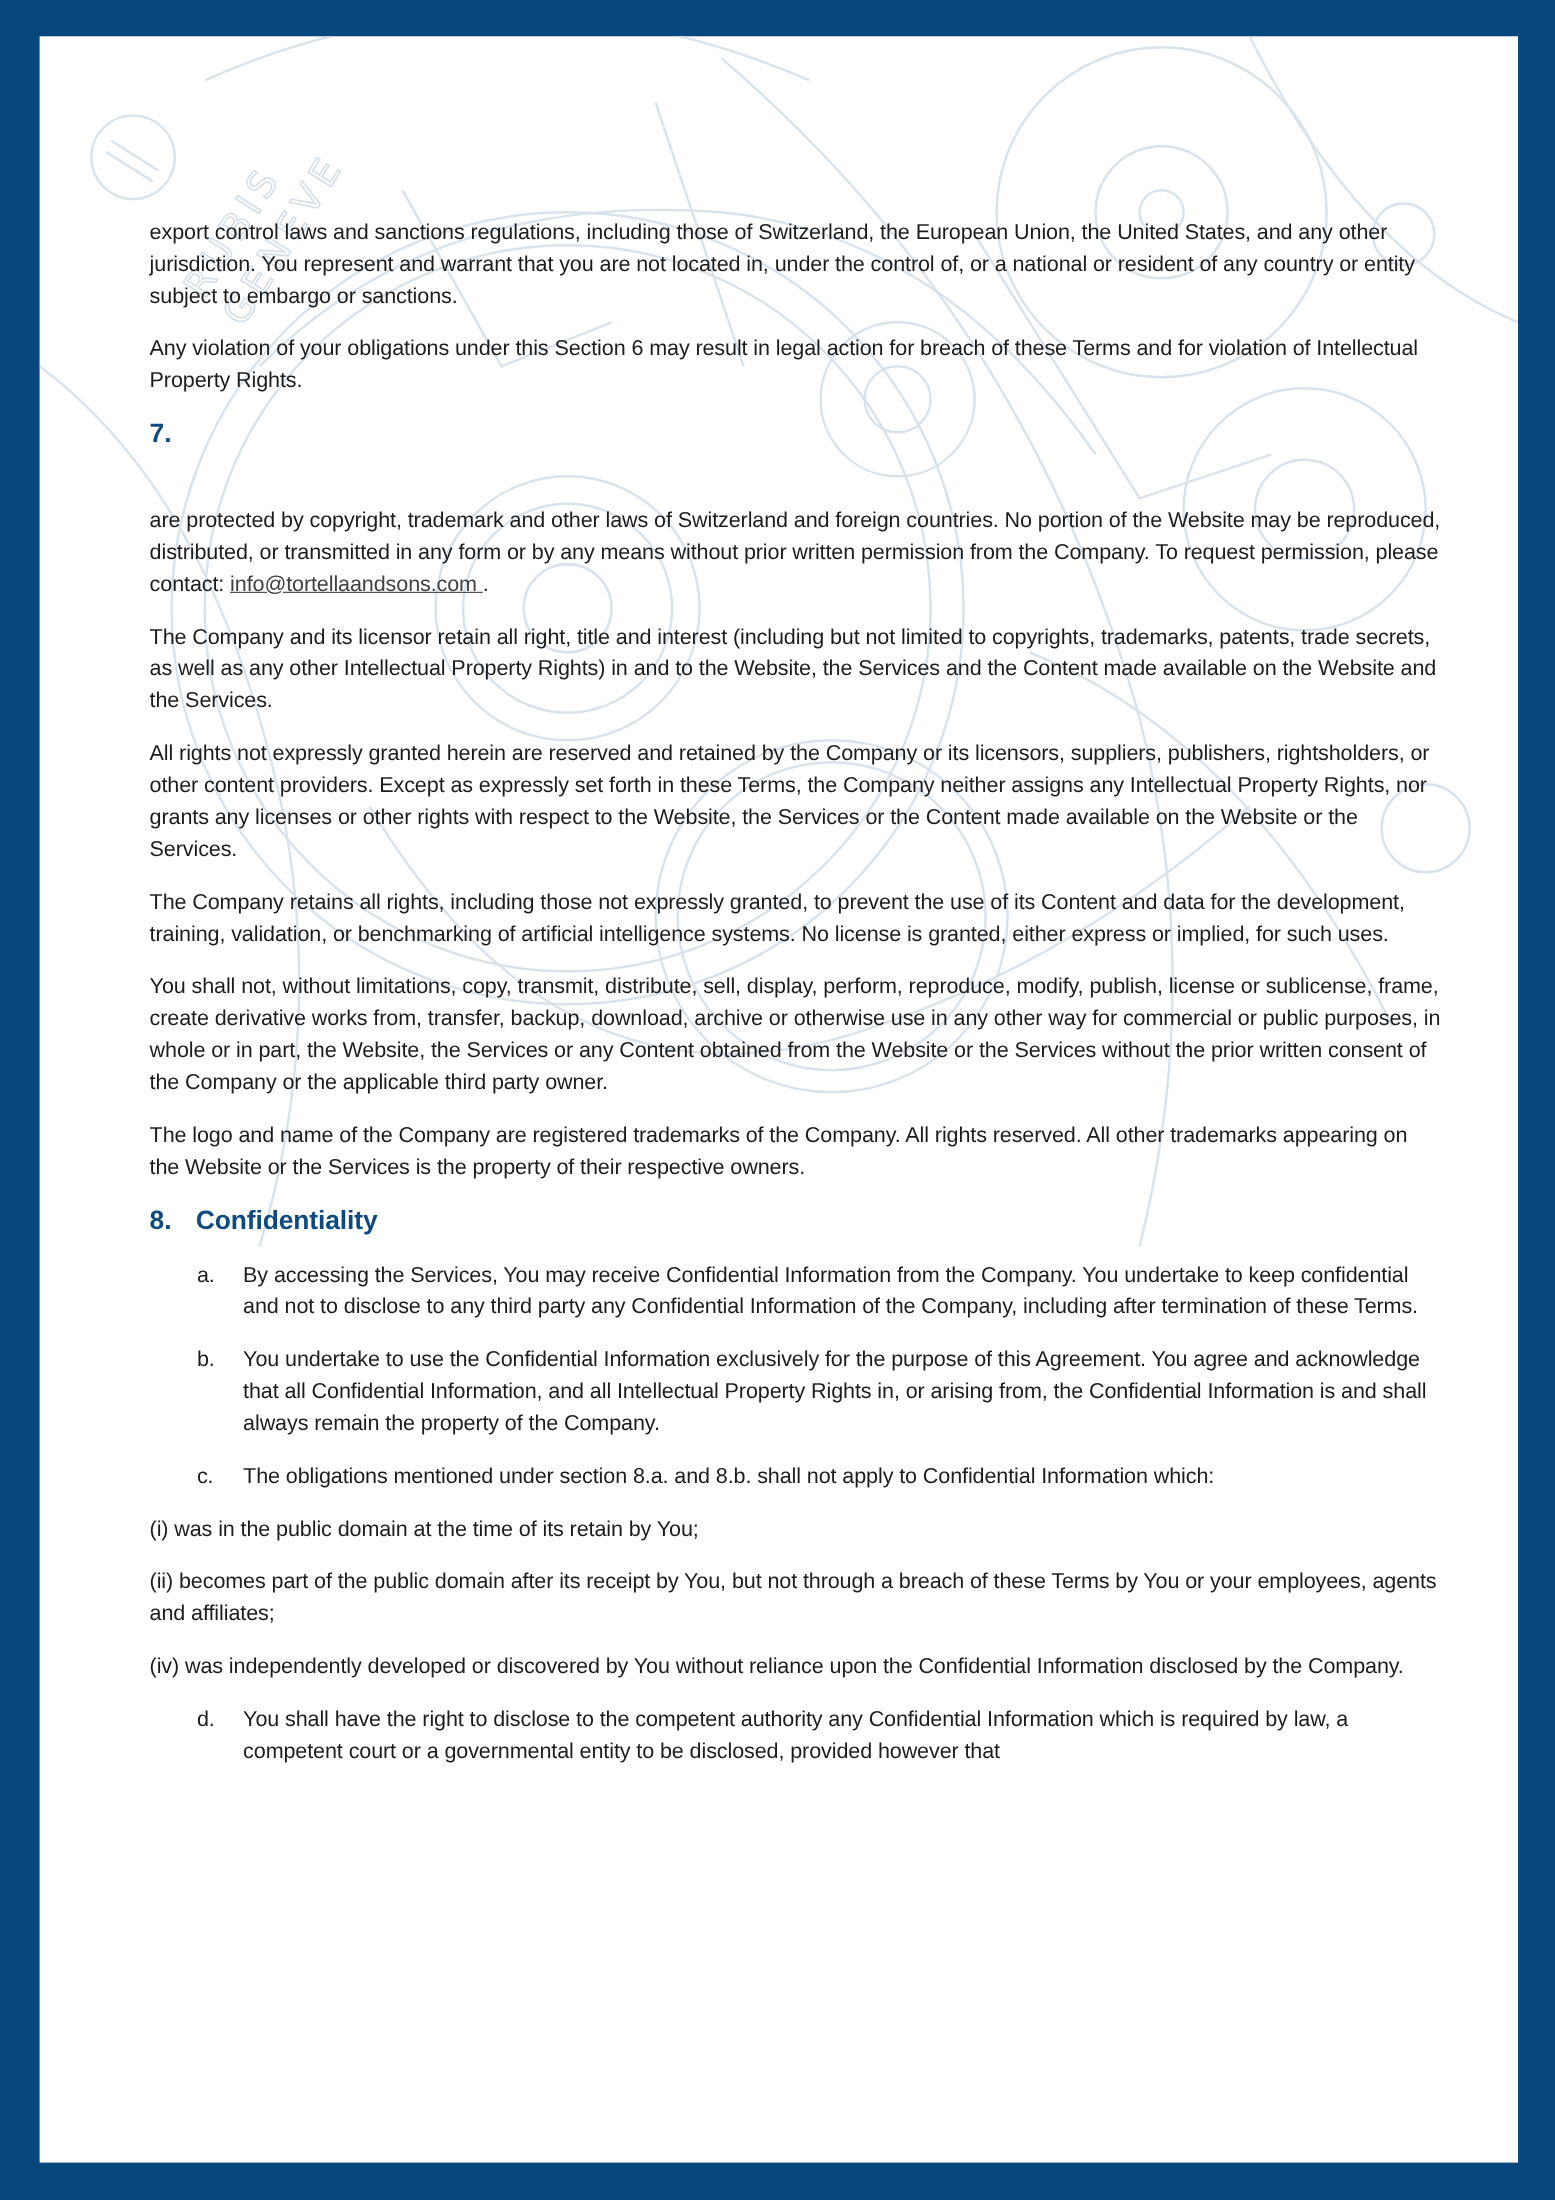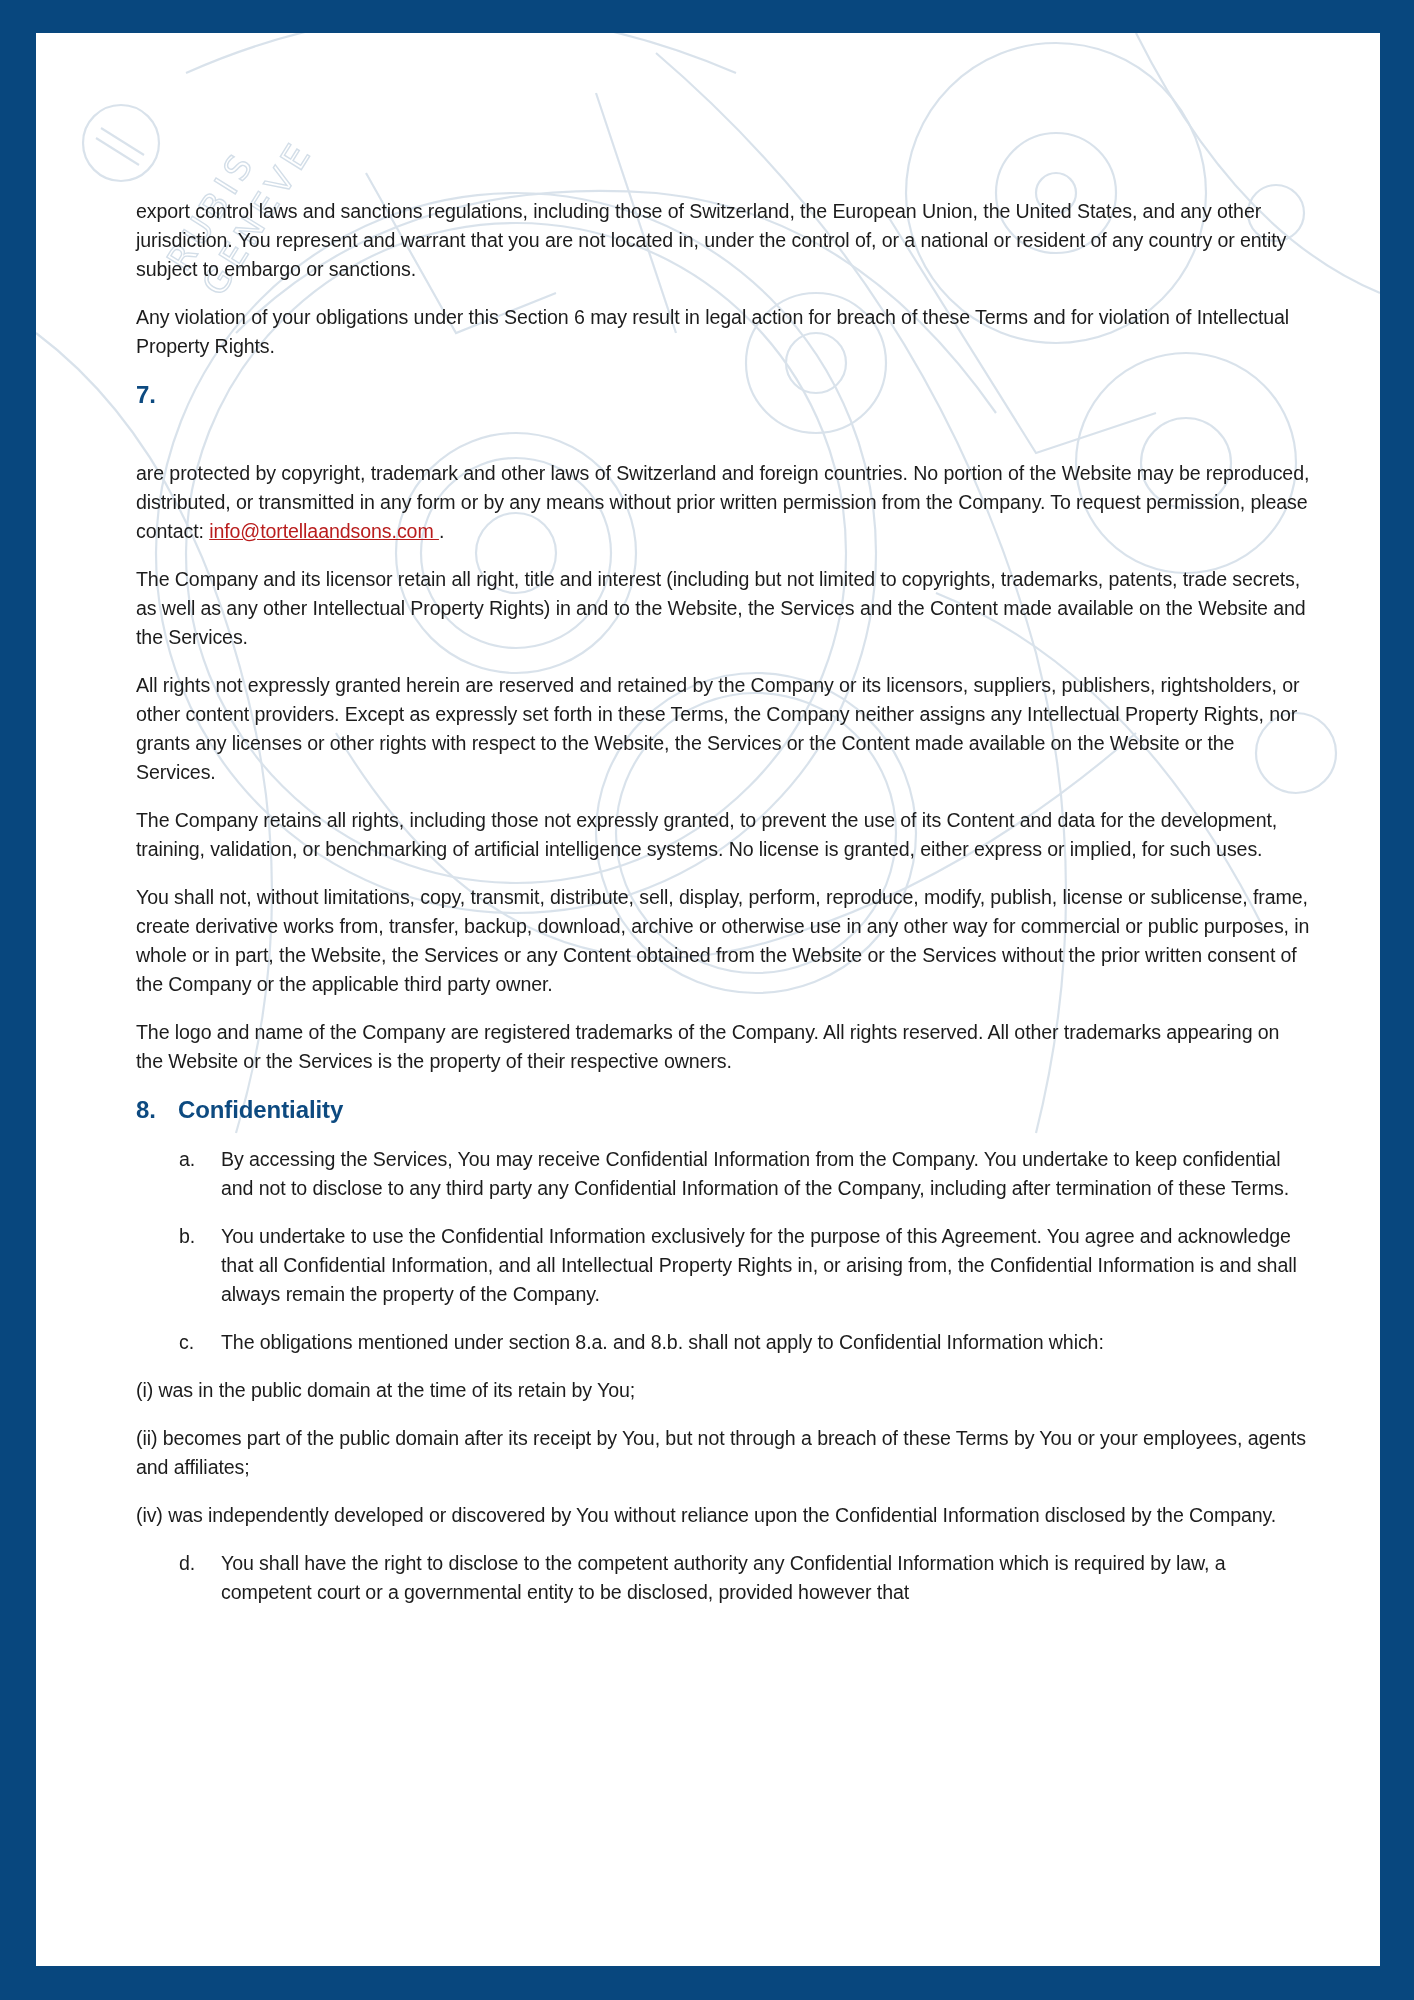--- a/index.html
+++ b/index.html
@@ -34,21 +34,21 @@
   p { margin: 0 0 19px 0; }
   h2 {
     margin: 10px 0 20px 0;
     color: #0d4a80;
     font-size: 24px;
     line-height: 30px;
     font-weight: bold;
     display: flex;
   }
   h2 .num { width: 42px; flex: none; }
-  .link { color: #b91c1c; text-decoration: underline; }
+  .link { color: #404040; text-decoration: underline; }
   .list-item {
     display: flex;
     margin: 0 0 19px 43px;
   }
   .list-item .marker { width: 42px; flex: none; }
   .list-item .text { flex: 1; }
 </style>
 </head>
 <body>
 

